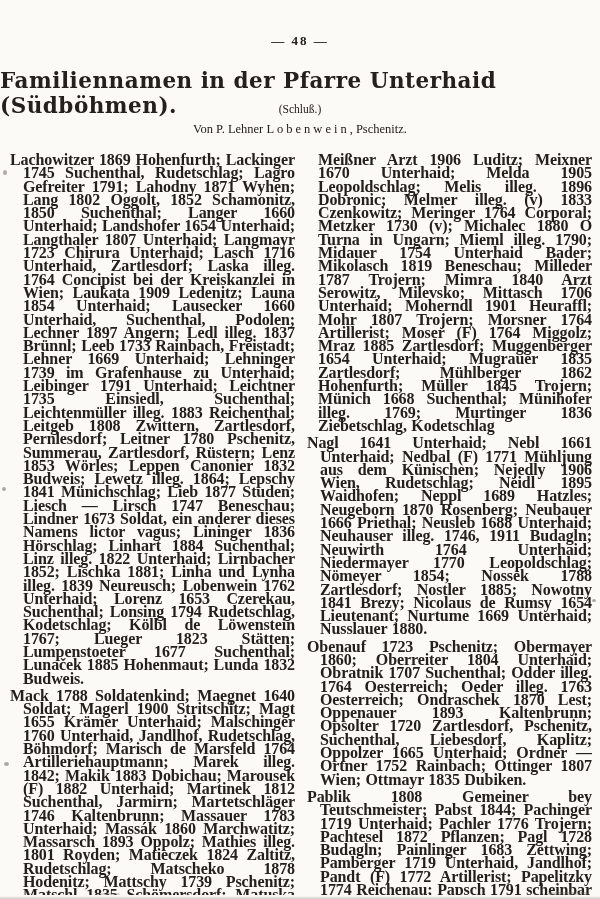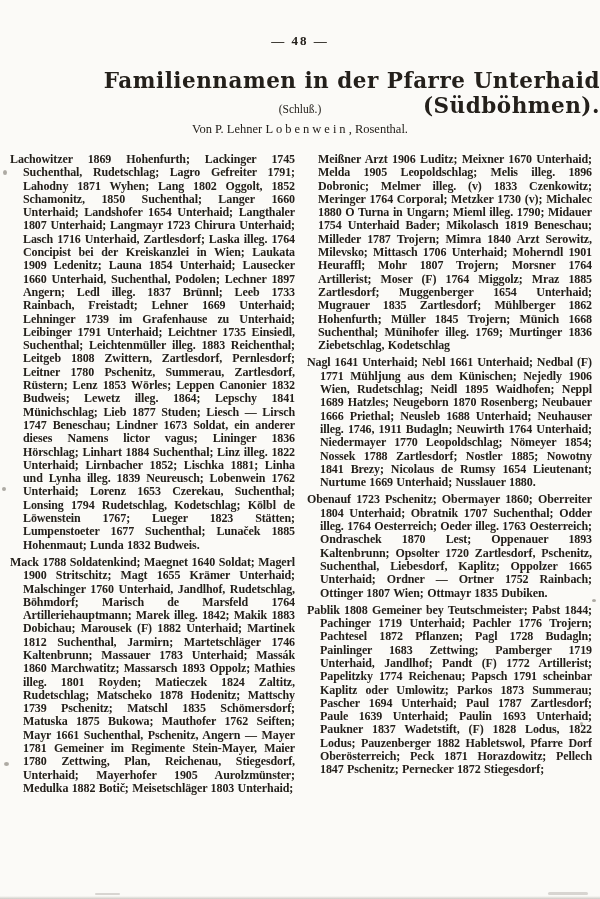--- a/index.html
+++ b/index.html
@@ -18,21 +18,21 @@
     background:linear-gradient(to bottom, rgba(0,0,0,0), rgba(120,115,105,0.35));
     pointer-events:none;
   }
   .page-number{
     position:absolute;top:33px;left:0;right:0;
     text-align:center;
     font-size:13px;letter-spacing:2px;font-weight:bold;
   }
   .article-title{
     position:absolute;top:68px;left:0;right:0;
-    text-align:right;
+    text-align:left;
     font-family:"DejaVu Serif", serif;
     font-weight:bold;
     font-size:21.5px;
     letter-spacing:0.5px;
   }
   .article-subtitle{
     position:absolute;top:103px;left:0;right:0;
     text-align:center;
     font-size:11.5px;
   }
@@ -45,21 +45,21 @@
   .columns{
     position:absolute;top:153px;left:10px;right:8px;bottom:4px;
     display:flex;gap:12px;
   }
   .col{
     flex:1 1 0;
     overflow:hidden;
     text-align:justify;
     font-family:"Liberation Serif", serif;
     font-weight:700;
-    font-size:12px;
+    font-size:16px;
     line-height:13.3px;
     letter-spacing:-0.1px;
     word-spacing:0.5px;
     color:#24201b;
   }
   .col p{margin:0 0 0 0;}
   .col p.entry{
     padding-left:13px;
     text-indent:-13px;
     margin-top:4px;
@@ -77,21 +77,21 @@
 <body>
 
 <div class="page">
 
   <div class="page-number">— 48 —</div>
 
   <div class="article-title">Familiennamen in der Pfarre Unterhaid (Südböhmen).</div>
 
   <div class="article-subtitle">(Schluß.)</div>
 
-  <div class="byline"><span>Von P. Lehner </span><span class="spaced">Lobenwein</span><span>, Rosenthal.</span></div>
+  <div class="byline"><span>Von P. Lehner </span><span class="spaced">Lobenwein</span><span>, Pschenitz.</span></div>
 
   <div class="columns">
     <div class="col">
       <p class="entry">Lachowitzer 1869 Hohenfurth; Lackinger 1745 Suchenthal, Rudetschlag; Lagro Gefreiter 1791; Lahodny 1871 Wyhen; Lang 1802 Oggolt, 1852 Schamonitz, 1850 Suchenthal; Langer 1660 Unterhaid; Landshofer 1654 Unterhaid; Langthaler 1807 Unterhaid; Langmayr 1723 Chirura Unterhaid; Lasch 1716 Unterhaid, Zartlesdorf; Laska illeg. 1764 Concipist bei der Kreiskanzlei in Wien; Laukata 1909 Ledenitz; Launa 1854 Unterhaid; Lausecker 1660 Unterhaid, Suchenthal, Podolen; Lechner 1897 Angern; Ledl illeg. 1837 Brünnl; Leeb 1733 Rainbach, Freistadt; Lehner 1669 Unterhaid; Lehninger 1739 im Grafenhause zu Unterhaid; Leibinger 1791 Unterhaid; Leichtner 1735 Einsiedl, Suchenthal; Leichtenmüller illeg. 1883 Reichenthal; Leitgeb 1808 Zwittern, Zartlesdorf, Pernlesdorf; Leitner 1780 Pschenitz, Summerau, Zartlesdorf, Rüstern; Lenz 1853 Wörles; Leppen Canonier 1832 Budweis; Lewetz illeg. 1864; Lepschy 1841 Münichschlag; Lieb 1877 Studen; Liesch — Lirsch 1747 Beneschau; Lindner 1673 Soldat, ein anderer dieses Namens lictor vagus; Lininger 1836 Hörschlag; Linhart 1884 Suchenthal; Linz illeg. 1822 Unterhaid; Lirnbacher 1852; Lischka 1881; Linha und Lynha illeg. 1839 Neureusch; Lobenwein 1762 Unterhaid; Lorenz 1653 Czerekau, Suchenthal; Lonsing 1794 Rudetschlag, Kodetschlag; Kölbl de Löwenstein 1767; Lueger 1823 Stätten; Lumpenstoeter 1677 Suchenthal; Lunaček 1885 Hohenmaut; Lunda 1832 Budweis.</p>
       <p class="entry">Mack 1788 Soldatenkind; Maegnet 1640 Soldat; Magerl 1900 Stritschitz; Magt 1655 Krämer Unterhaid; Malschinger 1760 Unterhaid, Jandlhof, Rudetschlag, Böhmdorf; Marisch de Marsfeld 1764 Artilleriehauptmann; Marek illeg. 1842; Makik 1883 Dobichau; Marousek (F) 1882 Unterhaid; Martinek 1812 Suchenthal, Jarmirn; Martetschläger 1746 Kaltenbrunn; Massauer 1783 Unterhaid; Massák 1860 Marchwatitz; Massarsch 1893 Oppolz; Mathies illeg. 1801 Royden; Matieczek 1824 Zaltitz, Rudetschlag; Matscheko 1878 Hodenitz; Mattschy 1739 Pschenitz; Matschl 1835 Schömersdorf; Matuska 1875 Bukowa; Mauthofer 1762 Seiften; Mayr 1661 Suchenthal, Pschenitz, Angern — Mayer 1781 Gemeiner im Regimente Stein-Mayer, Maier 1780 Zettwing, Plan, Reichenau, Stiegesdorf, Unterhaid; Mayerhofer 1905 Aurolzmünster; Medulka 1882 Botič; Meisetschläger 1803 Unterhaid;</p>
     </div>
     <div class="col">
       <p class="continuation">Meißner Arzt 1906 Luditz; Meixner 1670 Unterhaid; Melda 1905 Leopoldschlag; Melis illeg. 1896 Dobronic; Melmer illeg. (v) 1833 Czenkowitz; Meringer 1764 Corporal; Metzker 1730 (v); Michalec 1880 O Turna in Ungarn; Mieml illeg. 1790; Midauer 1754 Unterhaid Bader; Mikolasch 1819 Beneschau; Milleder 1787 Trojern; Mimra 1840 Arzt Serowitz, Milevsko; Mittasch 1706 Unterhaid; Moherndl 1901 Heuraffl; Mohr 1807 Trojern; Morsner 1764 Artillerist; Moser (F) 1764 Miggolz; Mraz 1885 Zartlesdorf; Muggenberger 1654 Unterhaid; Mugrauer 1835 Zartlesdorf; Mühlberger 1862 Hohenfurth; Müller 1845 Trojern; Münich 1668 Suchenthal; Münihofer illeg. 1769; Murtinger 1836 Ziebetschlag, Kodetschlag</p>
       <p class="entry">Nagl 1641 Unterhaid; Nebl 1661 Unterhaid; Nedbal (F) 1771 Mühljung aus dem Künischen; Nejedly 1906 Wien, Rudetschlag; Neidl 1895 Waidhofen; Neppl 1689 Hatzles; Neugeborn 1870 Rosenberg; Neubauer 1666 Priethal; Neusleb 1688 Unterhaid; Neuhauser illeg. 1746, 1911 Budagln; Neuwirth 1764 Unterhaid; Niedermayer 1770 Leopoldschlag; Nömeyer 1854; Nossek 1788 Zartlesdorf; Nostler 1885; Nowotny 1841 Brezy; Nicolaus de Rumsy 1654 Lieutenant; Nurtume 1669 Unterhaid; Nusslauer 1880.</p>
       <p class="entry">Obenauf 1723 Pschenitz; Obermayer 1860; Oberreiter 1804 Unterhaid; Obratnik 1707 Suchenthal; Odder illeg. 1764 Oesterreich; Oeder illeg. 1763 Oesterreich; Ondraschek 1870 Lest; Oppenauer 1893 Kaltenbrunn; Opsolter 1720 Zartlesdorf, Pschenitz, Suchenthal, Liebesdorf, Kaplitz; Oppolzer 1665 Unterhaid; Ordner — Ortner 1752 Rainbach; Ottinger 1807 Wien; Ottmayr 1835 Dubiken.</p>

